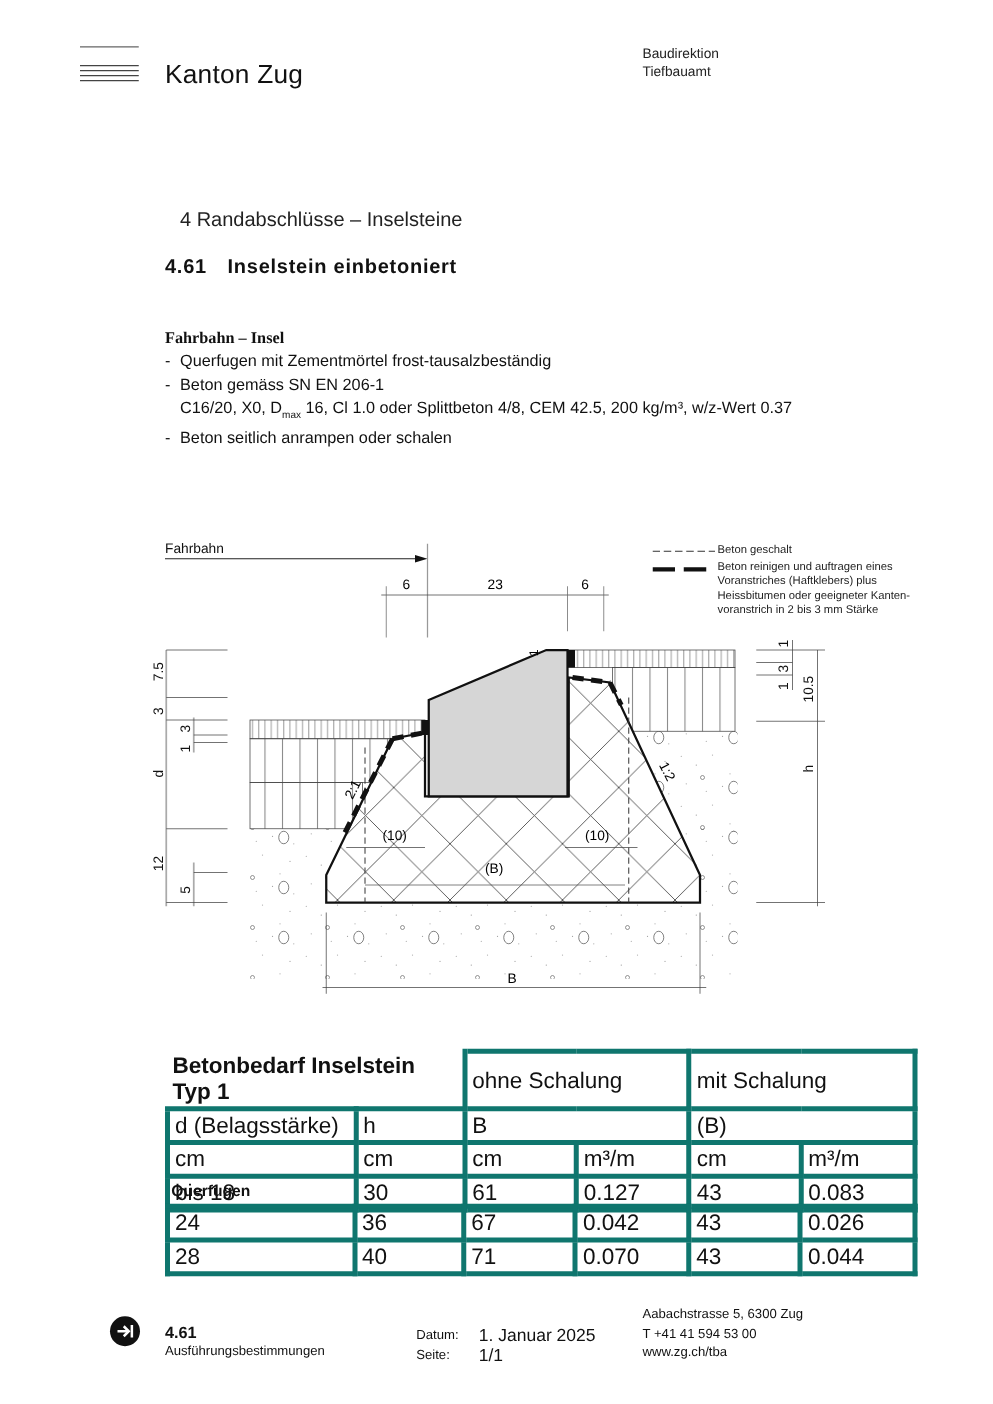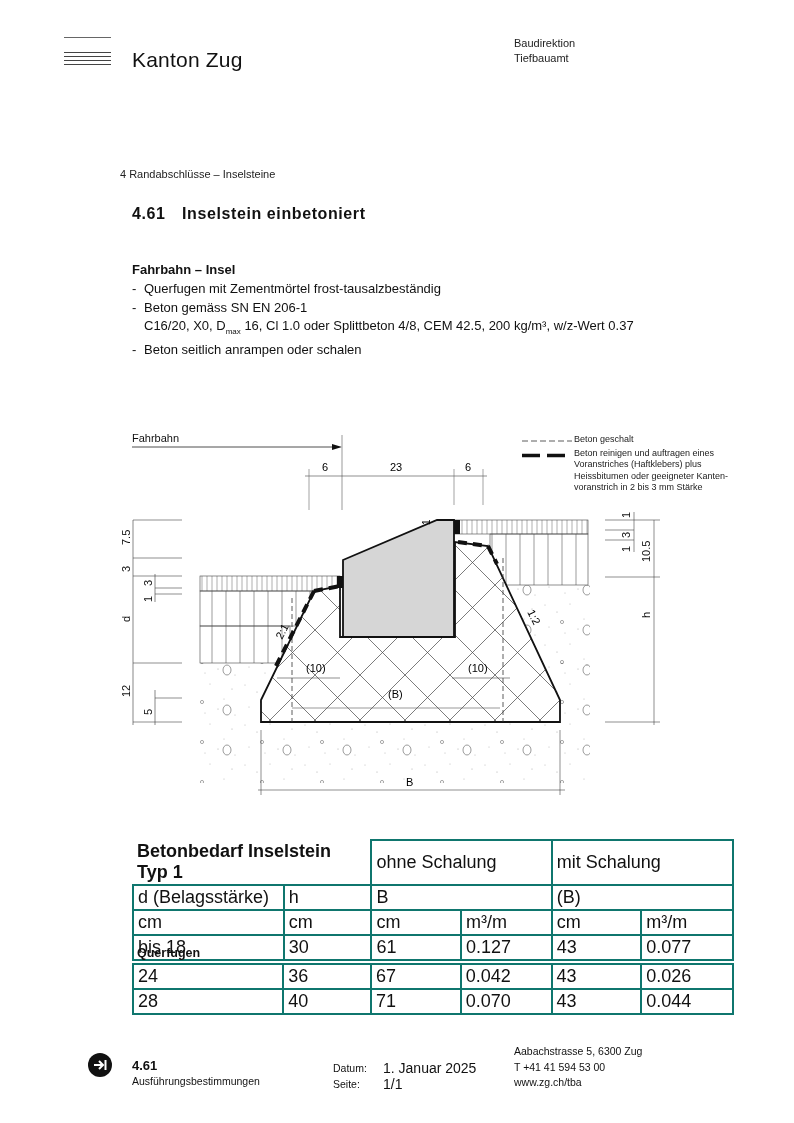--- a/index.html
+++ b/index.html
@@ -4,34 +4,34 @@
 <style>
   html, body { margin:0; padding:0; background:#ffffff; }
   body { width:794px; height:1123px; position:relative; overflow:hidden;
          font-family:"Liberation Sans", sans-serif; color:#111; }
   .abs { position:absolute; }
   .logo-lines { left:64px; top:37px; width:47px; }
   .logo-lines .l { height:1px; background:#444; margin-bottom:3px; }
   .logo-lines .top { margin-bottom:14px; background:#666; }
   .brand { left:132px; top:48px; font-size:21px; letter-spacing:0.2px; color:#111; }
   .dept { left:514px; top:36px; font-size:11px; line-height:15px; color:#222; }
-  .crumb { left:120px; top:168px; font-size:11px; color:#222; }
+  .crumb { left:144px; top:168px; font-size:16px; color:#222; }
   .title { left:132px; top:205px; font-size:16px; font-weight:bold; letter-spacing:0.6px; }
   .title .num { display:inline-block; width:50px; }
-  .subhead { left:132px; top:262px; font-size:13px; font-weight:bold; }
+  .subhead { left:132px; top:262px; font-size:13px; font-weight:bold;font-family:Liberation Serif, serif; }
   .bullets { left:132px; top:280px; font-size:13px; line-height:18.5px; }
   .bullets .row { display:flex; }
   .bullets .dash { width:12px; }
   .bullets sub { font-size:8px;margin-top:29px; }
   .diagram { left:0; top:420px; }
   .legend { left:522px; top:434px; font-size:9px; line-height:11.5px; color:#222; }
   .legend .item { display:flex; align-items:flex-start; margin-bottom:2px; }
   .legend .sym { width:50px; margin-top:5px; margin-right:2px; }
   table.t { position:absolute; border-collapse:collapse; font-size:18px; }
-  table.t td { border:2px solid #0f766e; padding:1px 4px; height:18px; vertical-align:middle; }
+  table.t td { border:4px solid #0f766e; padding:1px 4px; height:18px; vertical-align:middle; }
   table.t td.bold { font-weight:bold; }
   .t1 { left:132px; top:839px; width:602px; }
   .mehr { left:137px; top:946px; font-size:12.5px; font-weight:bold; }
   .t2 { left:132px; top:963px; width:602px; }
   .foot-icon { left:88px; top:1053px; width:24px; height:24px; border-radius:50%; background:#111; }
   .f-num { left:132px; top:1058px; font-size:13px; font-weight:bold; }
   .f-sub { left:132px; top:1075px; font-size:10.5px; }
   .f-lbl { left:333px; top:1060px; font-size:10.5px; line-height:16px; }
   .f-val { left:383px; top:1060px; font-size:14px; line-height:16px; }
   .f-addr { left:514px; top:1044px; font-size:10.5px; line-height:15.5px; }
@@ -245,21 +245,21 @@
     <td>m³/m</td>
         <td>cm</td>
         <td>m³/m</td>
   </tr>
   <tr>
     <td>bis 18</td>
         <td>30</td>
         <td>61</td>
     <td>0.127</td>
         <td>43</td>
-        <td>0.077</td>
+        <td>0.083</td>
   </tr>
 </tbody>
   </table>
 
 <div class="abs mehr">Querfugen</div>
 <table class="t t2">
   <colgroup>
       <col style="width:151px">
       <col style="width:88px">
       <col style="width:90px">

